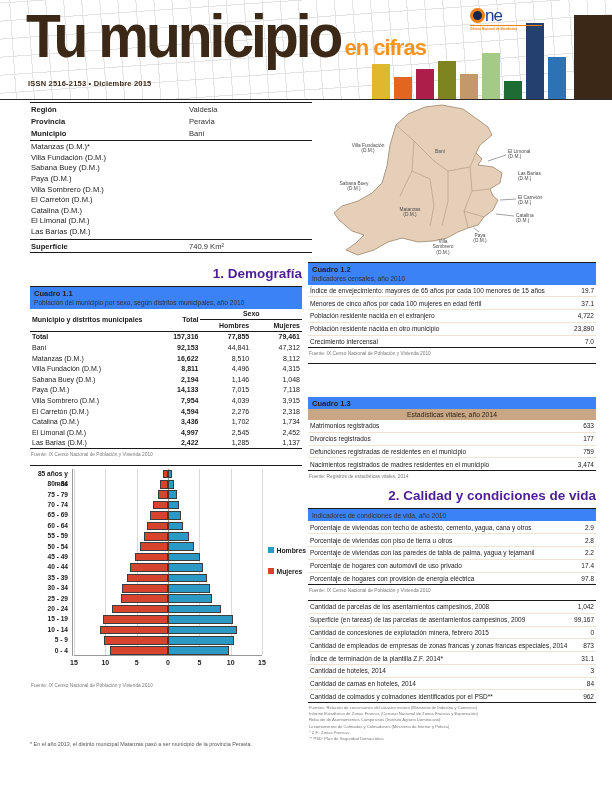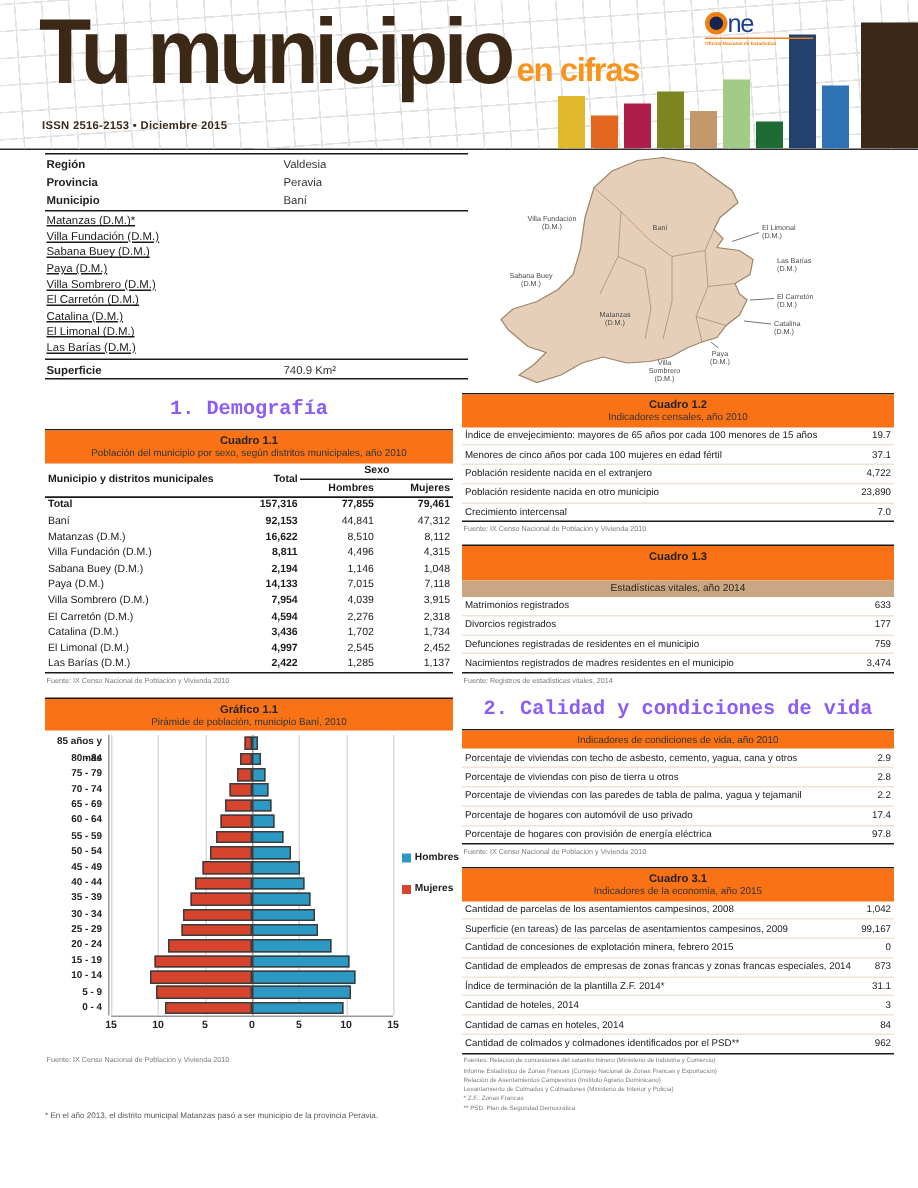--- a/index.html
+++ b/index.html
@@ -26,34 +26,34 @@
   .deco-bars { position:absolute; left:372px; bottom:0; display:flex; align-items:flex-end; gap:4px; }
   .deco-bar { width:18px; }
   .brown-col { position:absolute; right:0; bottom:0; width:38px; height:84px; background:#3b2817; }
 
   
   .profile { position:absolute; left:30px; top:102px; width:282px; border-top:1.5px solid #1a1a1a; border-bottom:1.5px solid #1a1a1a; font-size:7.6px; }
   .prow { display:flex; padding:1.6px 1px; }
   .plab { width:158px; font-weight:bold; color:#222; }
   .pval { flex:1; color:#333; }
   .pdistricts { display:flex; border-top:1px solid #1a1a1a; border-bottom:1px solid #1a1a1a; padding:1.6px 1px; }
-  .pdistricts .list div { line-height:10.6px;text-decoration:underline; }
+  .pdistricts .list div { line-height:10.6px; }
 
   
   .map { position:absolute; left:330px; top:101px; width:268px; height:158px; }
   .map svg { width:100%; height:100%; }
 
   
   .left-col  { position:absolute; left:30px;  top:262px; width:272px; }
   .right-col { position:absolute; left:308px; top:262px; width:288px; }
-  .section-title { text-align:center; font-size:13.5px; font-weight:bold; color:#8b5cf6; margin:4px 0 5px 0;font-family:Liberation Mono, monospace; }
+  .section-title { text-align:right; font-size:13.5px; font-weight:bold; color:#4c1d95; margin:4px 0 5px 0; }
 
   
   .tbl { border-top:1px solid #1a1a1a; border-bottom:1.5px solid #1a1a1a; margin-bottom:1px; }
-  .band { background:#f97316; text-align:center; padding:2px 4px 2.5px 4px; }
+  .band { background:#3b82f6; text-align:left; padding:2px 4px 2.5px 4px; }
   .band .btitle { font-size:7.5px; font-weight:bold; color:#222; }
   .band .bsub { font-size:6.6px; color:#333; margin-top:1px; }
   .band-dark { background:#c9a784; text-align:center; padding:2px 4px; font-size:6.8px; color:#2e2318; }
   .irow { display:flex; justify-content:space-between; gap:8px; padding:2.4px 2px; font-size:6.5px; border-bottom:0.5px solid #eee3d4; align-items:center; }
   .irow:last-of-type { border-bottom:none; }
   .irow .ival { white-space:nowrap; font-weight:normal; }
   .fuente { font-size:4.8px; color:#7a7a7a; margin:1.5px 0 6px 1px; line-height:1.5; }
 
   
   .c11 table { width:100%; border-collapse:collapse; font-size:7px; }
@@ -269,24 +269,20 @@
               <td class="tot">2,422</td>
               <td>1,285</td>
               <td>1,137</td>
             </tr>
           </tbody>
       </table>
     </div>
     <div class="fuente">Fuente: IX Censo Nacional de Población y Vivienda 2010</div>
 
     <div class="tbl" style="border-bottom:none; margin-top:7px;">
-      <div class="band">
-        <div class="btitle">Gráfico 1.1</div>
-        <div class="bsub">Pirámide de población, municipio Baní, 2010</div>
-      </div>
       <div class="pyr-wrap" id="pyramid">
         <div class="pyr-labels" id="pyrLabels">
             <div>85 años y más</div>
             <div>80 - 84</div>
             <div>75 - 79</div>
             <div>70 - 74</div>
             <div>65 - 69</div>
             <div>60 - 64</div>
             <div>55 - 59</div>
             <div>50 - 54</div>
@@ -433,21 +429,21 @@
           </div>
           <div class="irow">
             <span class="ilab">Crecimiento intercensal</span>
             <span class="ival">7.0</span>
           </div>
         </div>
     </div>
     <div class="fuente">Fuente: IX Censo Nacional de Población y Vivienda 2010</div>
 
     <div class="tbl">
-      <div class="band" style="padding-bottom:12px;">
+      <div class="band" style="padding-bottom:1px;margin-top:33px;">
         <div class="btitle">Cuadro 1.3</div>
       </div>
       <div class="band-dark">Estadísticas vitales, año 2014</div>
       <div id="c13Rows">
           <div class="irow">
             <span class="ilab">Matrimonios registrados</span>
             <span class="ival">633</span>
           </div>
           <div class="irow">
             <span class="ilab">Divorcios registrados</span>
@@ -491,24 +487,20 @@
           <div class="irow">
             <span class="ilab">Porcentaje de hogares con provisión de energía eléctrica</span>
             <span class="ival">97.8</span>
           </div>
         </div>
     </div>
     <div class="fuente">Fuente: IX Censo Nacional de Población y Vivienda 2010</div>
 
 
     <div class="tbl">
-      <div class="band">
-        <div class="btitle">Cuadro 3.1</div>
-        <div class="bsub">Indicadores de la economía, año 2015</div>
-      </div>
       <div id="c31Rows">
           <div class="irow">
             <span class="ilab">Cantidad de parcelas de los asentamientos campesinos, 2008</span>
             <span class="ival">1,042</span>
           </div>
           <div class="irow">
             <span class="ilab">Superficie (en tareas) de las parcelas de asentamientos campesinos, 2009</span>
             <span class="ival">99,167</span>
           </div>
           <div class="irow">

